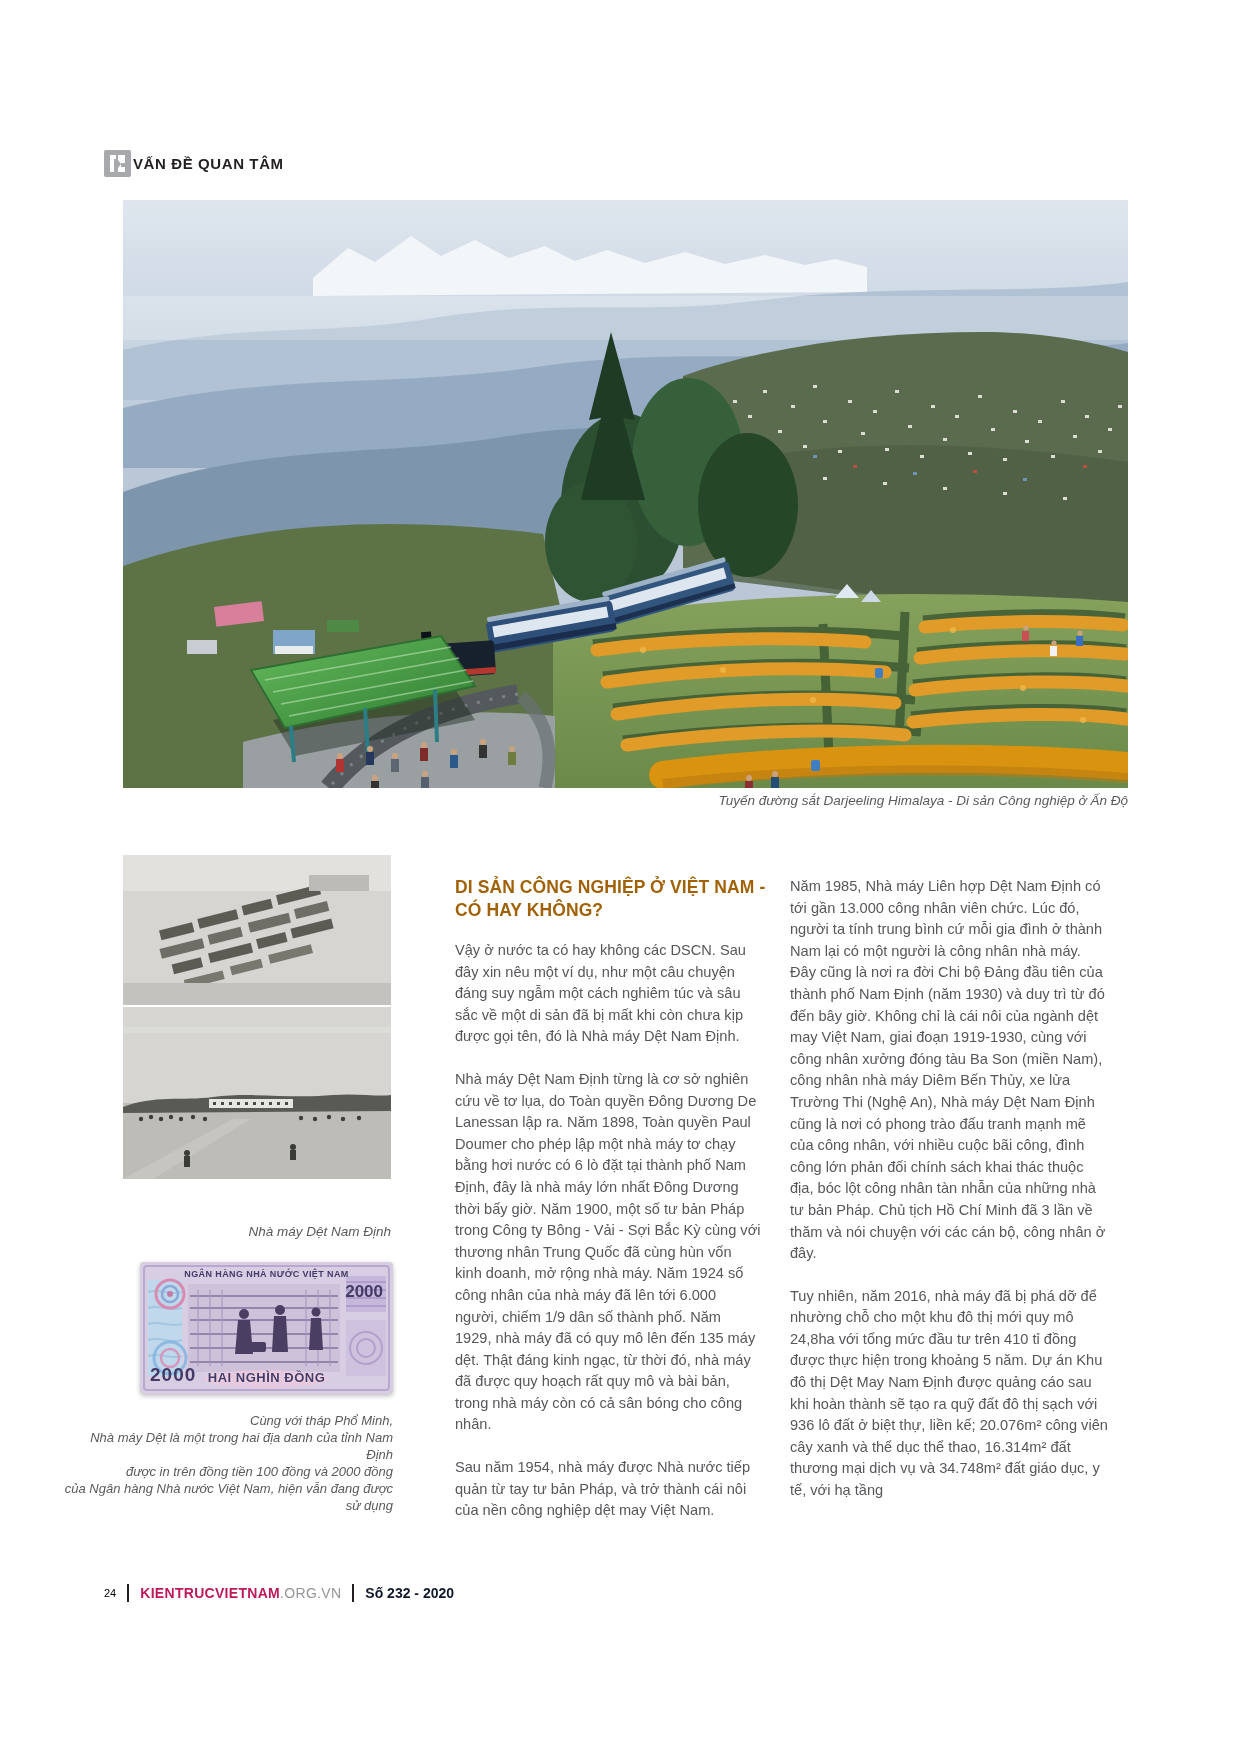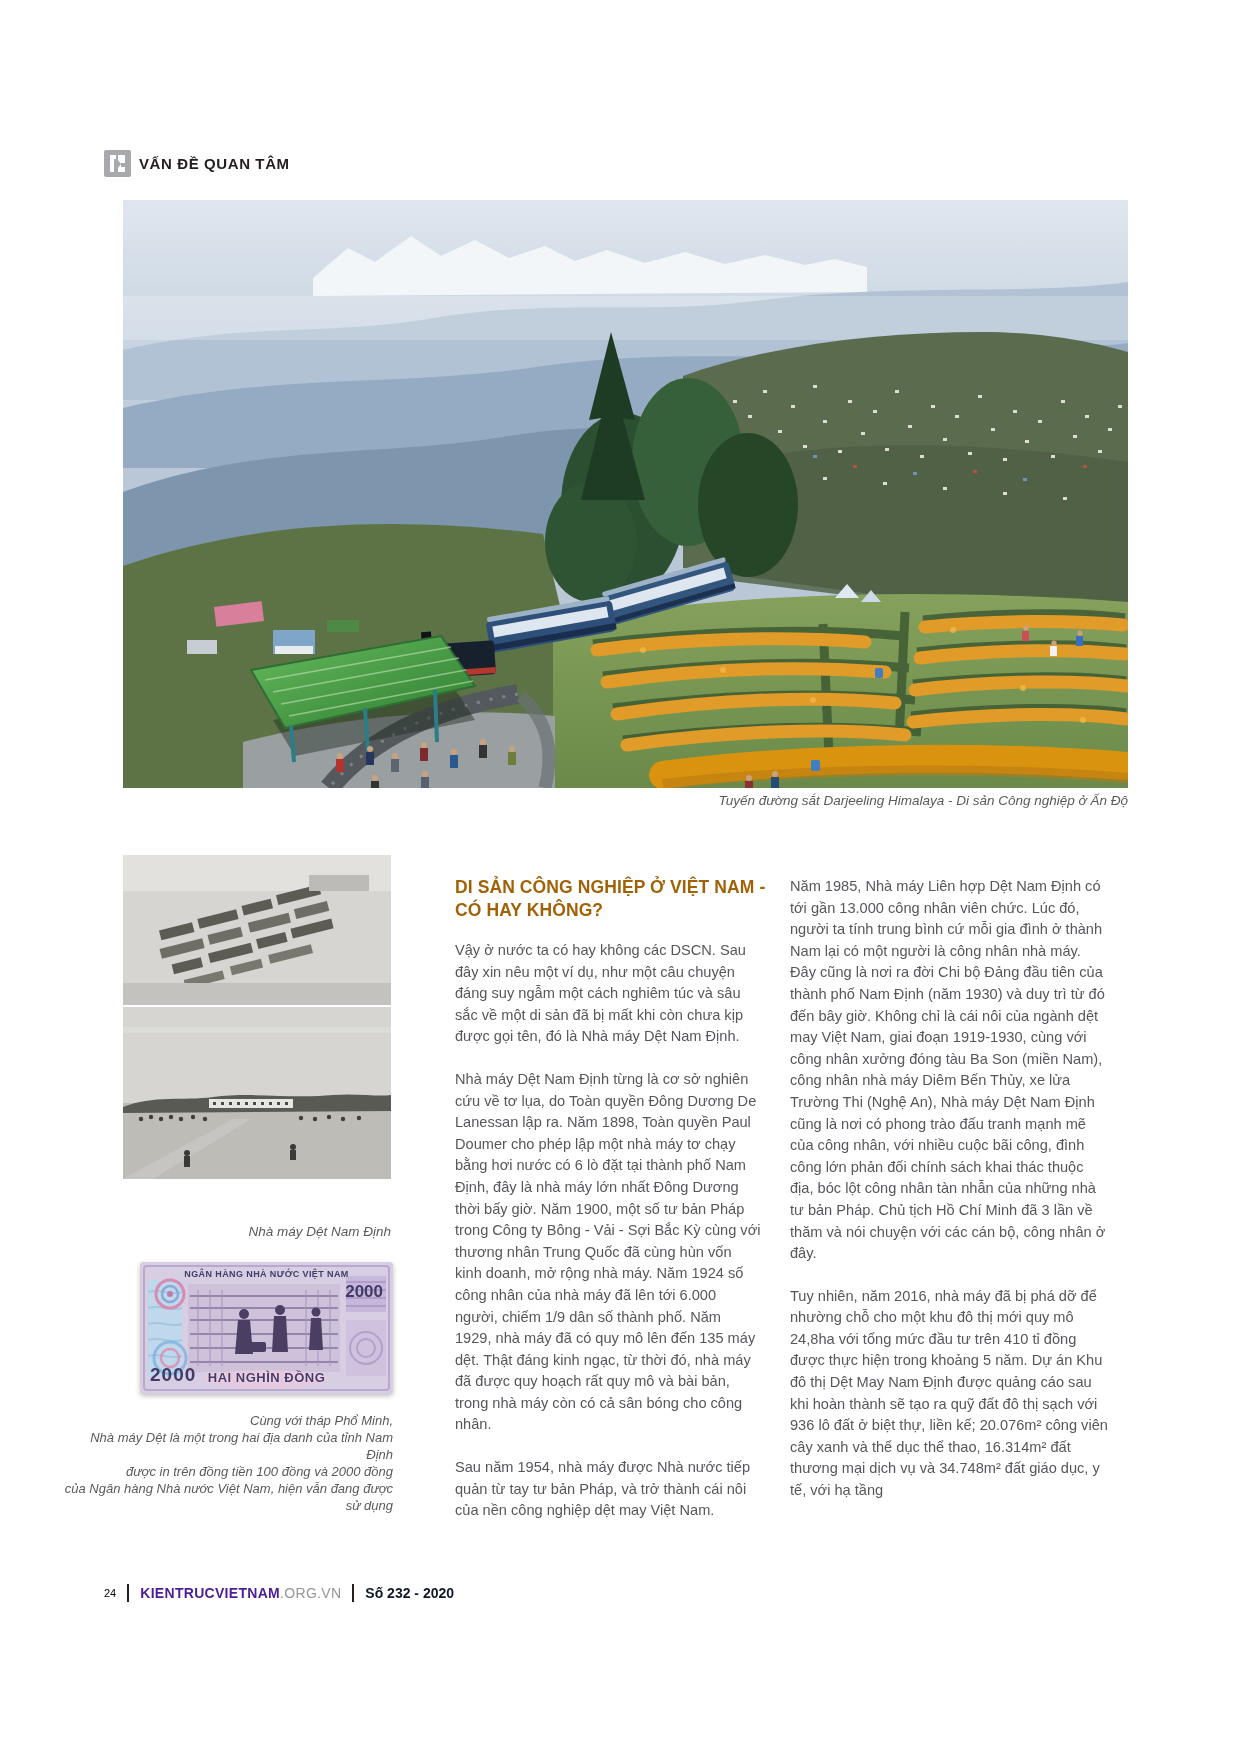--- a/index.html
+++ b/index.html
@@ -1,20 +1,20 @@
 <!DOCTYPE html>
 <html><head>
 <meta charset="utf-8">
 <style>
   html,body{margin:0;padding:0;background:#e8e8e8;}
   .page{position:relative;width:1241px;height:1754px;background:#ffffff;margin:0 auto;
         font-family:"Liberation Sans",sans-serif;color:#57585a;overflow:hidden;}
 
   
-  .sec-header{position:absolute;left:104px;top:150px;display:flex;align-items:center;gap:8px;}
+  .sec-header{position:absolute;left:104px;top:150px;display:flex;align-items:center;gap:2px;}
   .sec-logo{width:27px;height:27px;display:block;}
   .sec-title{font-size:15px;font-weight:bold;letter-spacing:.6px;color:#231f20;}
 
   
   .hero{position:absolute;left:123px;top:200px;width:1005px;height:588px;overflow:hidden;background:#b9c7d6;}
   .hero svg{display:block;}
   .hero-caption{position:absolute;top:793px;left:423px;width:705px;text-align:right;
                 font-size:13.5px;font-style:italic;color:#595a5c;}
 
   
@@ -36,21 +36,21 @@
   
   .col-mid{position:absolute;left:455px;top:876px;width:322px;}
   .col-right{position:absolute;left:790px;top:876px;width:336px;}
   .art-heading{font-size:17.5px;line-height:23px;font-weight:bold;color:#a16207;margin:0 0 18px 0;letter-spacing:.1px;}
   .para{font-size:14.6px;line-height:21.6px;margin:0 16px 21px 0;color:#56575a;}
 
   
   .footer{position:absolute;left:104px;top:1583px;display:flex;align-items:center;height:20px;font-size:14px;}
   .footer .pg{font-weight:normal;color:#000000;font-size:11px;}
   .footer .sep{width:2px;height:18px;background:#231f20;margin:0 11px;}
-  .footer .site-main{font-weight:bold;color:#4c1d95;letter-spacing:.3px;}
+  .footer .site-main{font-weight:bold;color:#be185d;letter-spacing:.3px;}
   .footer .site-suffix{color:#939598;letter-spacing:.3px;}
   .footer .issue{font-weight:bold;color:#0f172a;}
 </style>
 </head>
 <body>
 
 <div class="page">
 
   <div class="sec-header">
     <svg class="sec-logo" viewBox="0 0 27 27">

